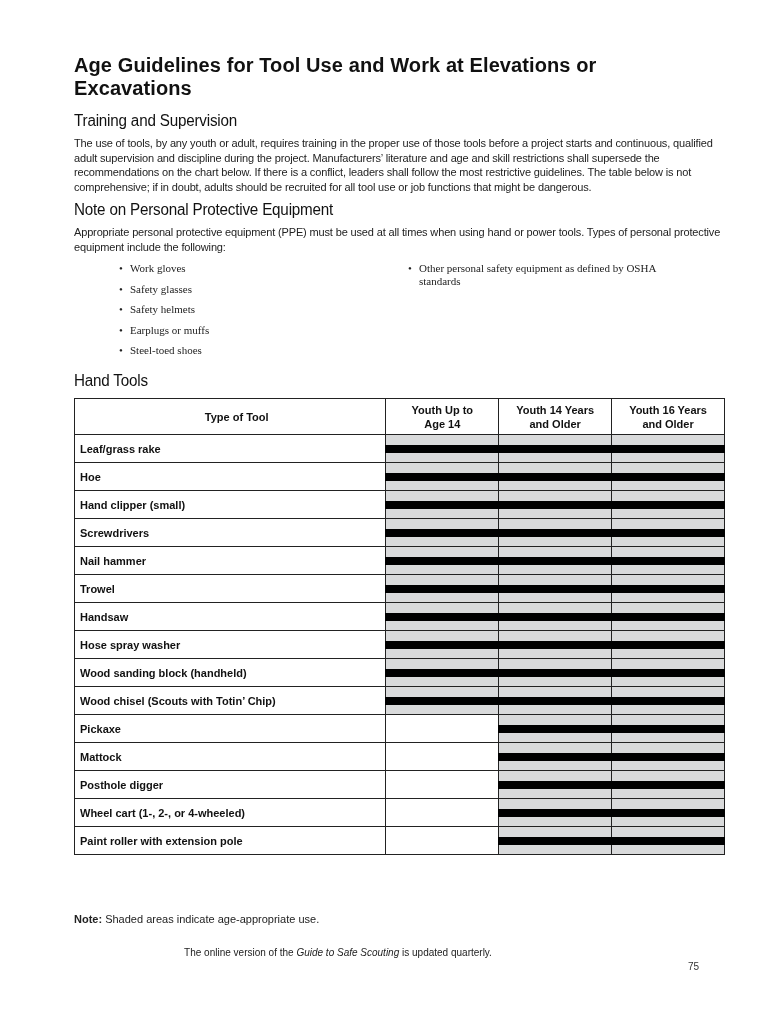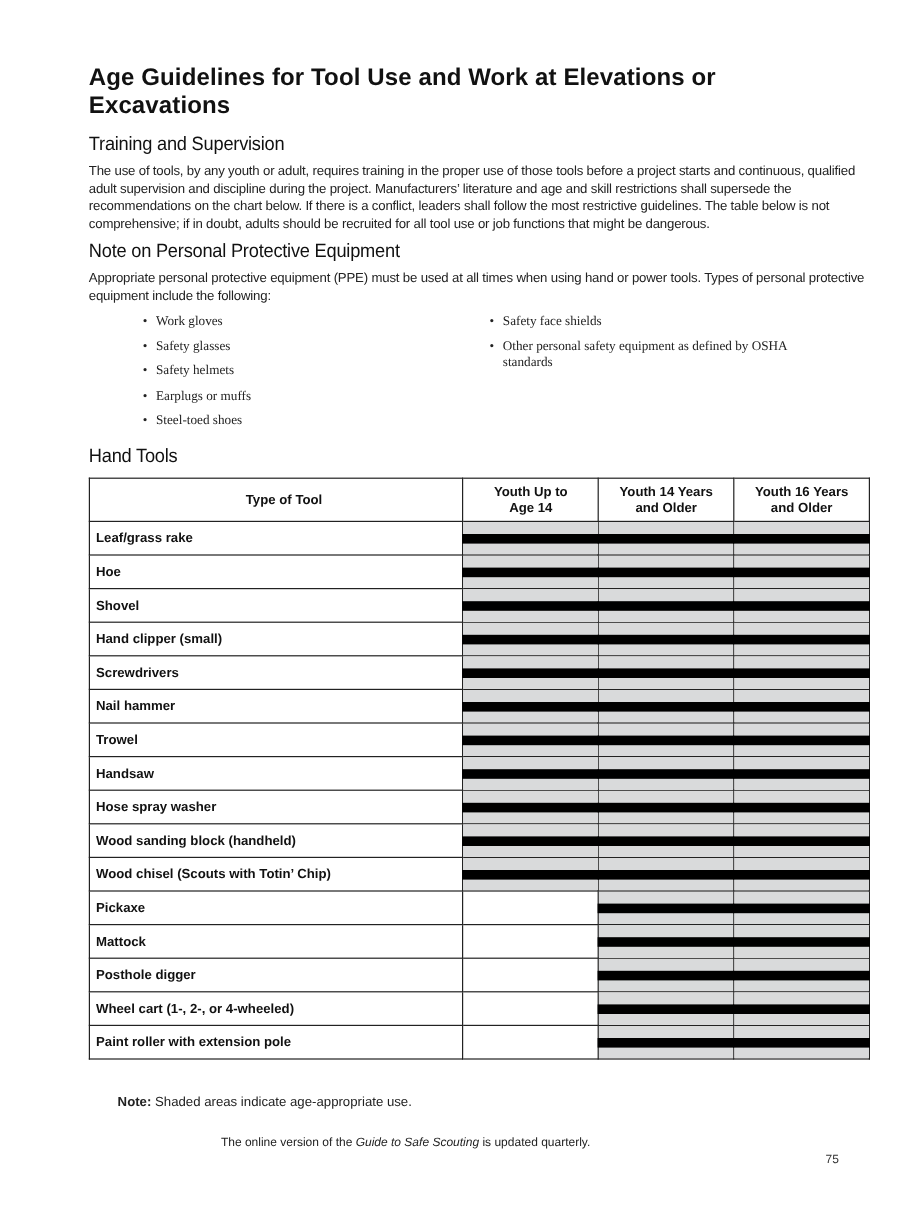--- a/index.html
+++ b/index.html
@@ -10,21 +10,21 @@
     .bullets { position:absolute; top:262px; font-size:11px; margin:0; padding:0; list-style:none; color:#222; }
     .bullets li { position:relative; padding-left:11px; margin-bottom:7.5px; line-height:13px;font-family:Liberation Serif, serif; }
     .bullets li::before { content:"\2022"; position:absolute; left:0; top:0; }
     table.tools { position:absolute; left:74px; top:398px; width:651px; border-collapse:collapse; font-size:11px; }
     table.tools th, table.tools td { border:1.2px solid #222; padding:0; }
     table.tools th { height:35px; font-weight:bold; text-align:center; line-height:14px;padding-left:13px; }
     table.tools td.tool { height:27px; font-weight:bold; padding-left:5px; width:306px; }
     table.tools td.cell { width:112px; position:relative; }
     td.cell.on { background:#d9dadb; }
     td.cell.on .bar { position:absolute; left:-1px; right:-1px; top:50%; height:8px; margin-top:-4px; background:#000; }
-    .note { position:absolute; left:74px; top:913px; font-size:11px; color:#222;margin-left:24px; }
+    .note { position:absolute; left:74px; top:913px; font-size:11px; color:#222; }
     .note b { font-weight:bold; }
     .footer { position:absolute; left:0; width:676px; top:946px; text-align:center; font-size:10px; line-height:13px; color:#222; }
     .footer .url { font-weight:bold; }
     .page-num { position:absolute; left:688px; top:961px; font-size:10px; color:#333; }
   </style>
 </head>
 <body>
 
 <h1 class="page-title">Age Guidelines for Tool Use and Work at Elevations or Excavations</h1>
 
@@ -35,21 +35,20 @@
 <p class="para" style="top:225px;">Appropriate personal protective equipment (PPE) must be used at all times when using hand or power tools. Types of personal protective equipment include the following:</p>
 
 <ul class="bullets" style="left:119px;" id="list-left">
     <li>Work gloves</li>
     <li>Safety glasses</li>
     <li>Safety helmets</li>
     <li>Earplugs or muffs</li>
     <li>Steel-toed shoes</li>
   </ul>
 <ul class="bullets" style="left:408px; width:270px;" id="list-right">
-    <li>Safety face shields</li>
     <li>Other personal safety equipment as defined by OSHA standards</li>
   </ul>
 
 <h2 class="h2" style="top:372px;">Hand Tools</h2>
 
 <table class="tools">
   <thead>
     <tr>
       <th>Type of Tool</th>
       <th style="padding:0 14px;">Youth Up to Age 14</th>
@@ -76,32 +75,20 @@
           <div class="bar" style="background: rgb(0, 0, 0);"></div>
         </td>
         <td class="cell on" style="background: rgb(217, 218, 219);">
           <div class="bar" style="background: rgb(0, 0, 0);"></div>
         </td>
         <td class="cell on" style="background: rgb(217, 218, 219);">
           <div class="bar" style="background: rgb(0, 0, 0);"></div>
         </td>
       </tr>
       <tr>
-        <td class="tool">Shovel</td>
-        <td class="cell on" style="background: rgb(217, 218, 219);">
-          <div class="bar" style="background: rgb(0, 0, 0);"></div>
-        </td>
-        <td class="cell on" style="background: rgb(217, 218, 219);">
-          <div class="bar" style="background: rgb(0, 0, 0);"></div>
-        </td>
-        <td class="cell on" style="background: rgb(217, 218, 219);">
-          <div class="bar" style="background: rgb(0, 0, 0);"></div>
-        </td>
-      </tr>
-      <tr>
         <td class="tool">Hand clipper (small)</td>
         <td class="cell on" style="background: rgb(217, 218, 219);">
           <div class="bar" style="background: rgb(0, 0, 0);"></div>
         </td>
         <td class="cell on" style="background: rgb(217, 218, 219);">
           <div class="bar" style="background: rgb(0, 0, 0);"></div>
         </td>
         <td class="cell on" style="background: rgb(217, 218, 219);">
           <div class="bar" style="background: rgb(0, 0, 0);"></div>
         </td>

